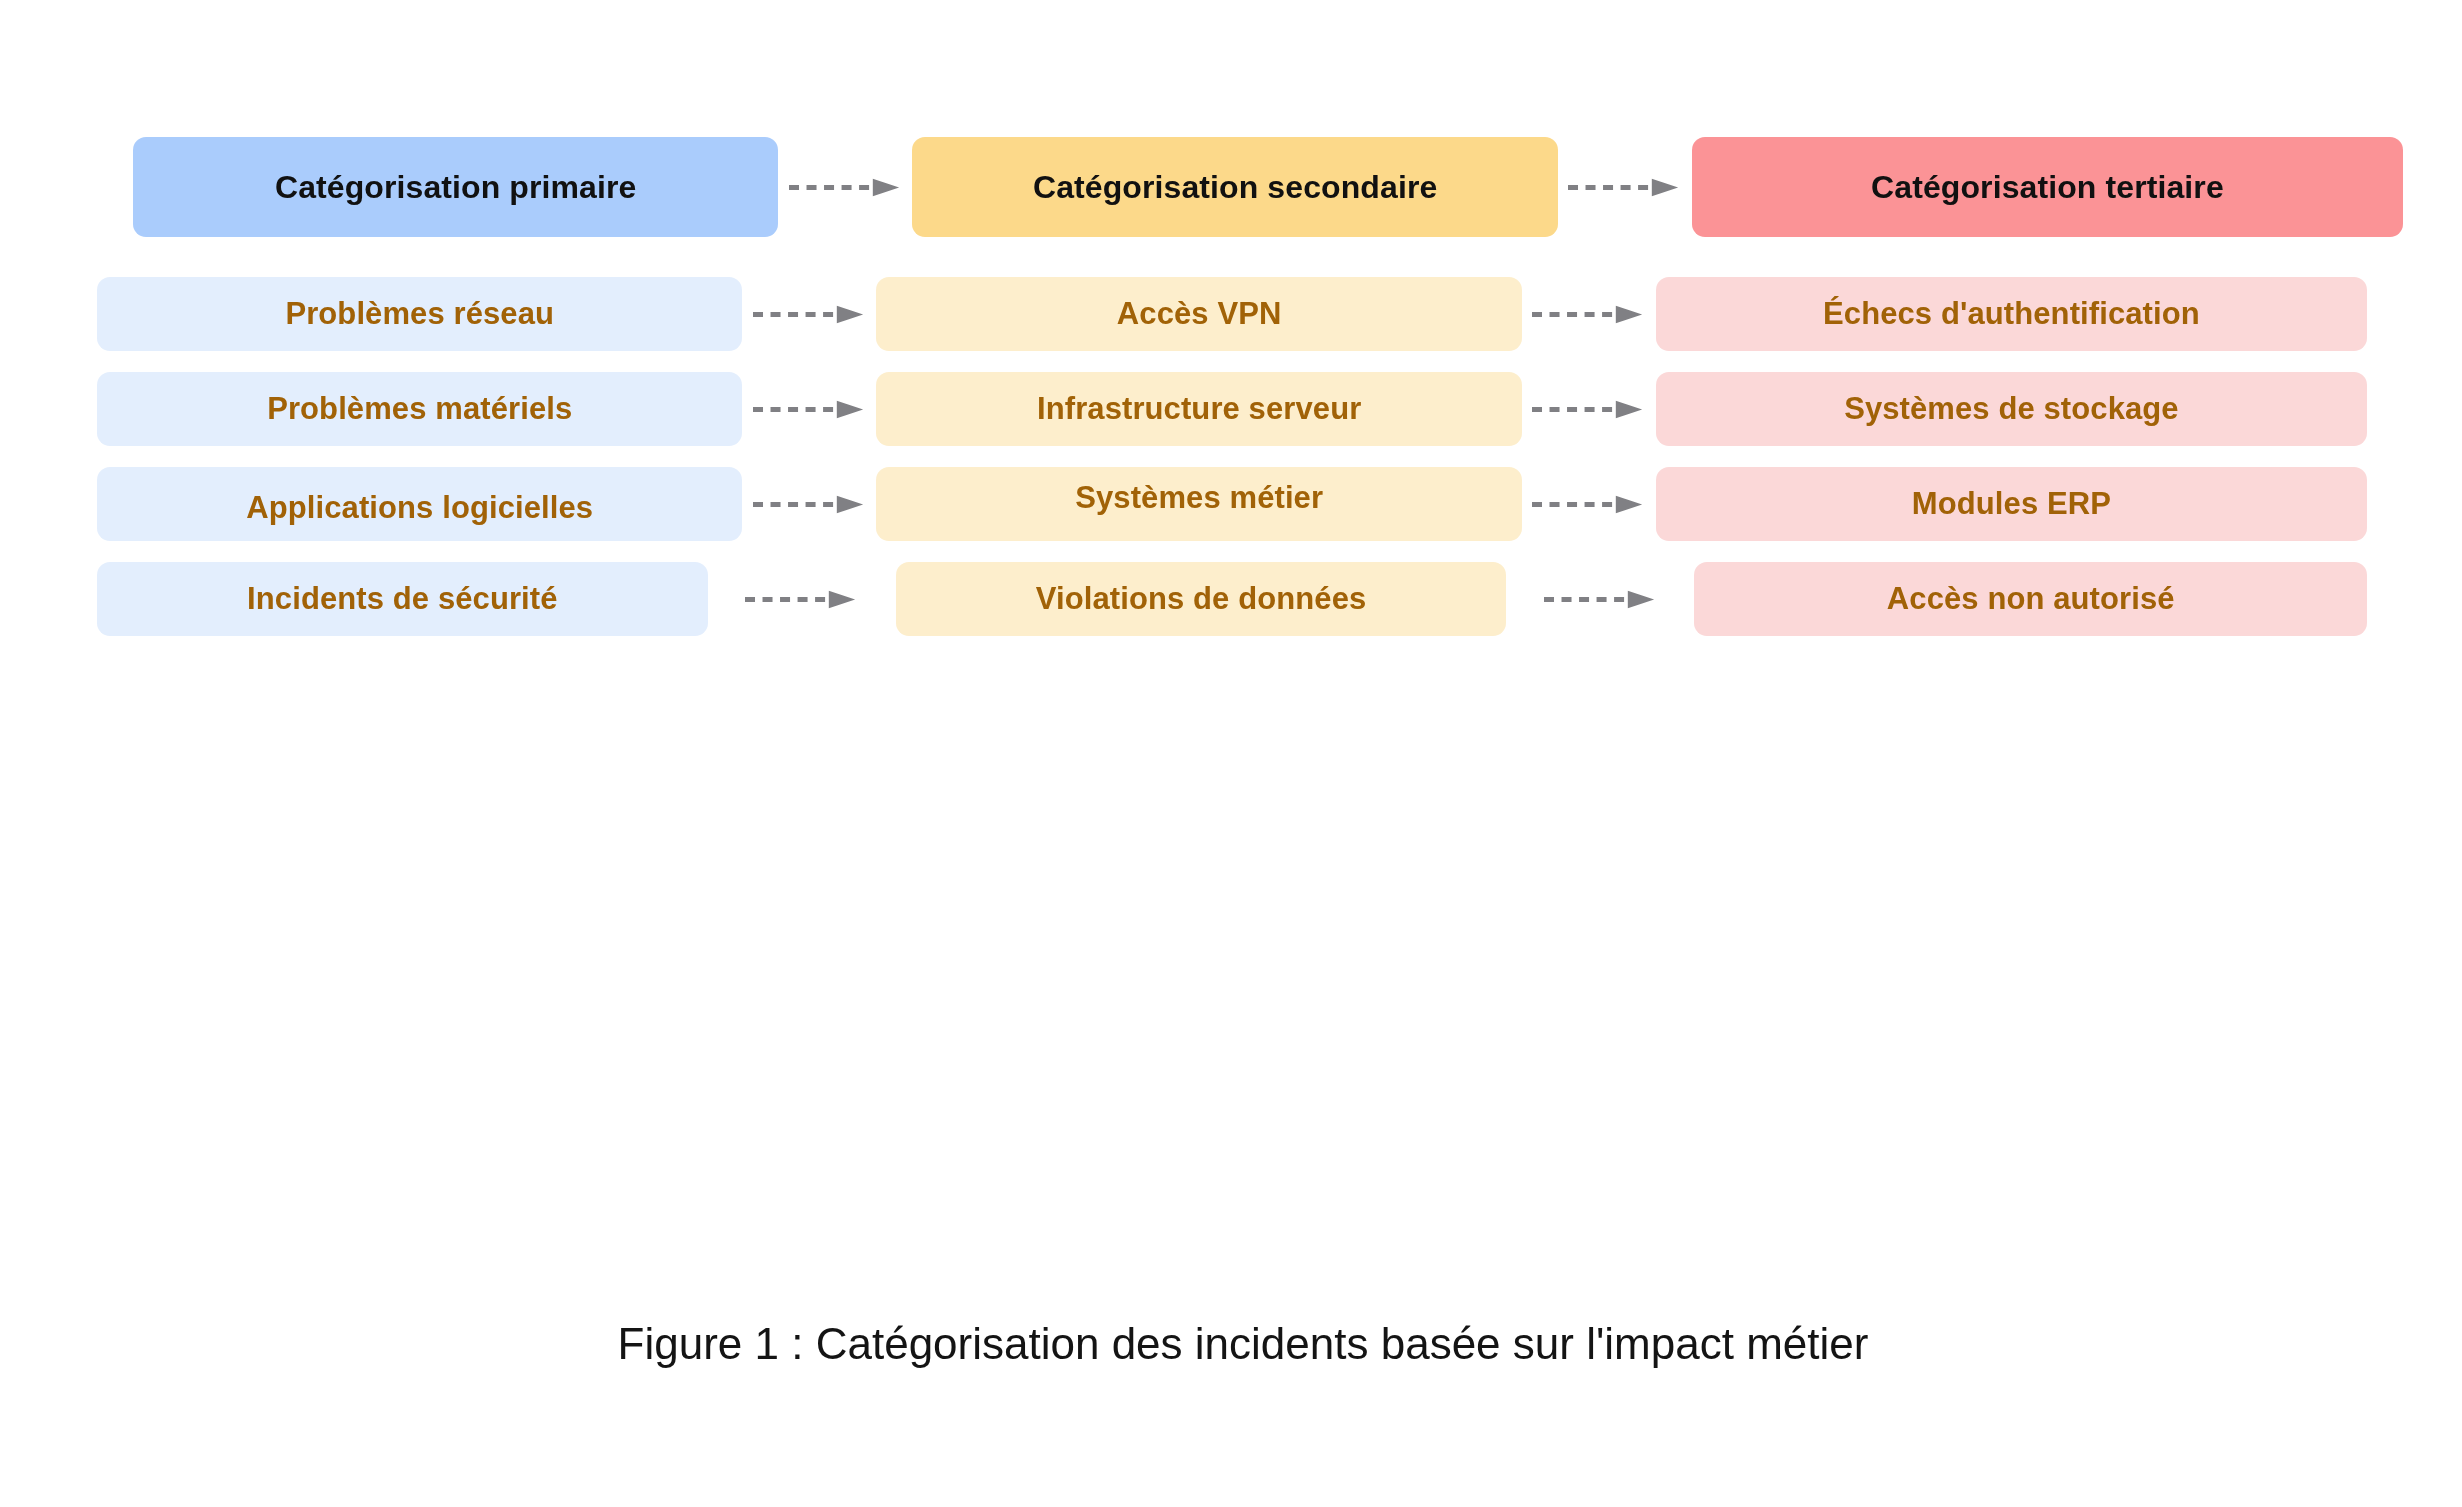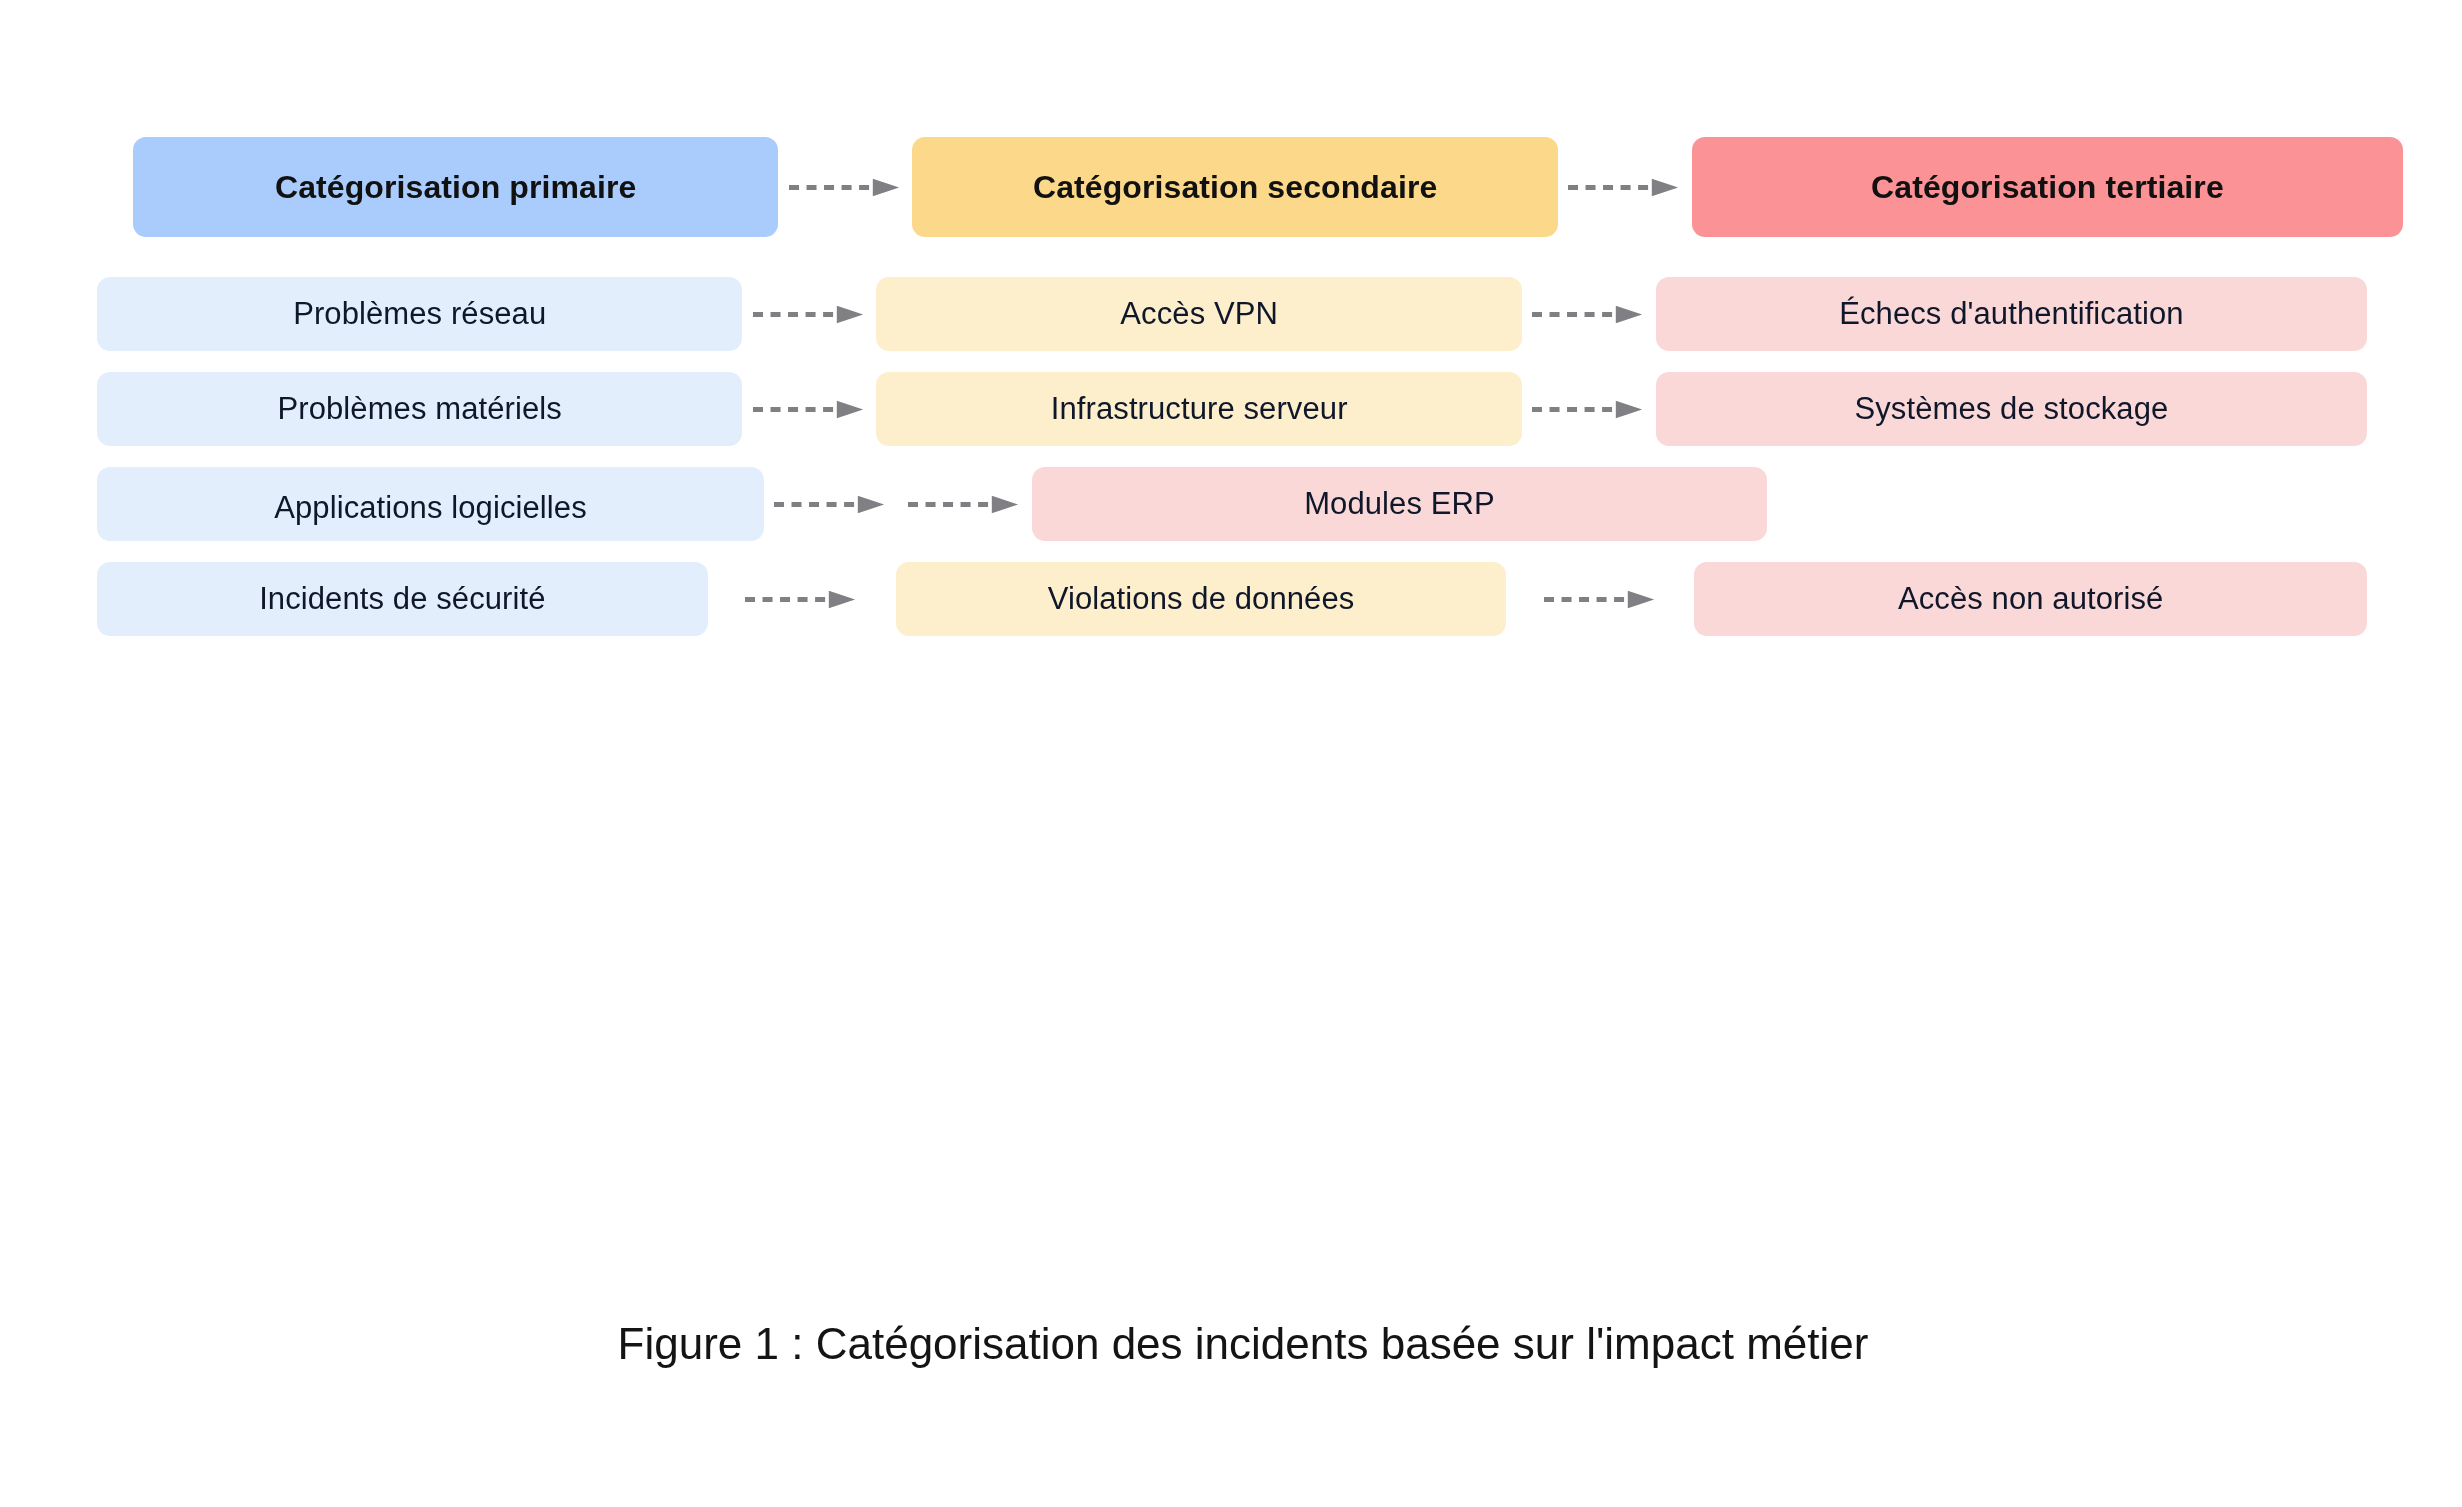--- a/index.html
+++ b/index.html
@@ -94,22 +94,22 @@
   .item-row:last-of-type {
     margin-bottom: 0;
     gap: 27px;
   }
   .item-1 { background: #e3eefd; }
   .item-2 { background: #fdeecc; }
   .item-3 { background: #fbd8d8; }
 
   .item-row .cell-text {
     font-size: 31px;
-    font-weight: normal;
-    color: #0f172a;
+    font-weight: bold;
+    color: #a16207;
   }
 
   
   .shift-down .cell-text { position: relative; top: 3.6px; }
   .shift-up   .cell-text { position: relative; top: -5.8px; }
 
   
   .connector {
     position: absolute;
     top: 50%;
@@ -255,20 +255,23 @@
 
       <div class="gutter">
         <span class="connector">
           <svg viewBox="0 0 184 26" preserveAspectRatio="none" aria-hidden="true">
             <line x1="0" y1="13" x2="136" y2="13" stroke="#808084" stroke-width="7" stroke-dasharray="16 12" stroke-linecap="butt"></line>
             <polygon points="134,1 176,13 134,25" fill="#808084"></polygon>
           </svg>
         </span>
       </div>
 
+      <div class="cell col-2 item-2 shift-up">
+        <span class="cell-text">Systèmes métier</span>
+      </div>
 
       <div class="gutter">
         <span class="connector">
           <svg viewBox="0 0 184 26" preserveAspectRatio="none" aria-hidden="true">
             <line x1="0" y1="13" x2="136" y2="13" stroke="#808084" stroke-width="7" stroke-dasharray="16 12" stroke-linecap="butt"></line>
             <polygon points="134,1 176,13 134,25" fill="#808084"></polygon>
           </svg>
         </span>
       </div>
 

